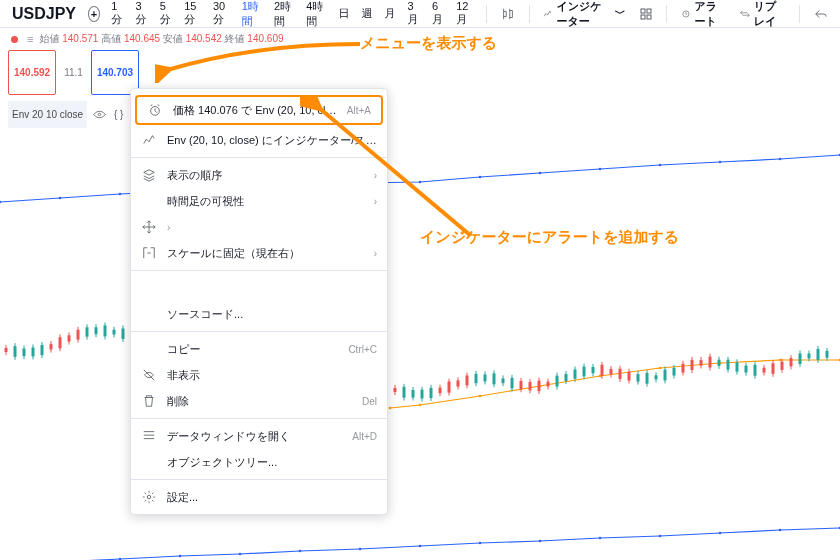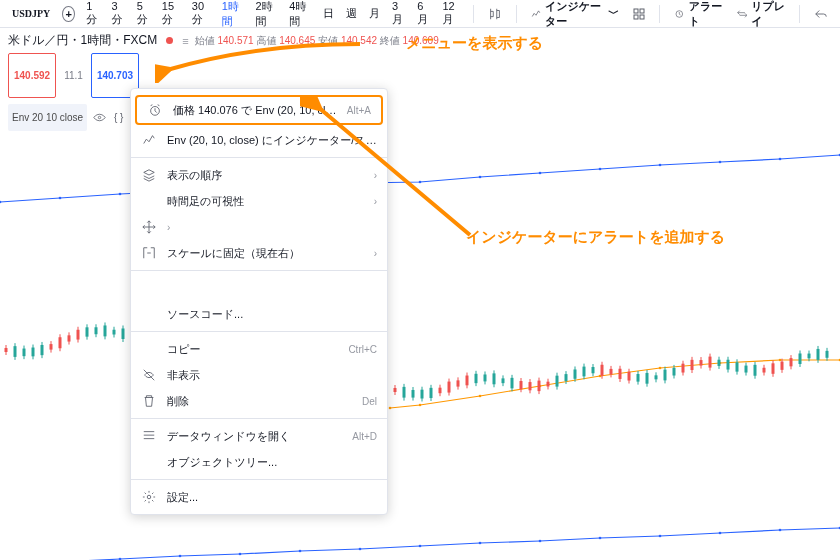--- a/index.html
+++ b/index.html
@@ -1,18 +1,18 @@
 <!DOCTYPE html>
 <html><head>
 <meta charset="utf-8">
 <style>
   * { box-sizing: border-box; margin: 0; padding: 0; font-family: -apple-system, "Segoe UI", Arial, sans-serif; }
   body { width: 840px; height: 560px; background: #fff; position: relative; overflow: hidden; font-size: 11px; color: #131722; }
   .toolbar { height: 28px; display: flex; align-items: center; gap: 2px; padding: 0 6px; border-bottom: 1px solid #e0e3eb; }
-  .tb-sym { font-weight: 700; font-size: 10px; padding: 0 6px; font-family: Liberation Serif, serif; }
+  .tb-sym { font-weight: 700; font-size: 16px; padding: 0 6px; }
   .tb-plus { width: 16px; height: 16px; border: 1px solid #787b86; border-radius: 50%; display: flex; align-items: center; justify-content: center; font-weight: 700; margin: 0 4px; cursor: pointer; }
   .tb-int { padding: 0 5px; cursor: pointer; color: #131722; font-size: 11px; }
   .tb-int.active { color: #2962ff; }
   .sep { width: 1px; height: 18px; background: #e0e3eb; margin: 0 6px; }
   .tb-ico { display: flex; align-items: center; gap: 4px; padding: 0 6px; cursor: pointer; font-size: 11px; font-weight: bold; }
   .info { display: flex; align-items: center; gap: 6px; padding: 4px 8px; font-size: 11px; }
   .info .title { font-size: 12px; }
   .dot-red { width: 7px; height: 7px; border-radius: 50%; background: #ef5350; margin: 0 3px; }
   .ohlc { color: #787b86; font-size: 10px; }
   .ohlc b { color: #ef5350; font-weight: 400; }
@@ -23,21 +23,21 @@
   .indbar .hl { border: 2px solid #ff8c00; border-radius: 4px; padding: 0 2px; }
   .indbar .ic { width: 13px; height: 13px; display: inline-flex; align-items: center; justify-content: center; color: #5d606b; }
   .menu { position: absolute; left: 130px; top: 88px; width: 258px; background: #fff; border: 1px solid #e0e3eb; border-radius: 4px; box-shadow: 0 2px 12px rgba(0,0,0,.18); z-index: 20; padding: 4px 0; }
   .mi { display: flex; align-items: center; gap: 10px; padding: 5px 10px; cursor: pointer; font-size: 11px; color: #131722; }
   .mi.hl { border: 2px solid #ff8c00; border-radius: 4px; margin: 2px 4px; }
   .mi .ic { width: 16px; height: 16px; flex: none; color: #5d606b; display: flex; align-items: center; justify-content: center; }
   .mi .lab { flex: 1; white-space: nowrap; overflow: hidden; text-overflow: ellipsis; }
   .mi .sc { color: #9598a1; font-size: 10px; }
   .mi .ar { color: #9598a1; font-size: 10px; }
   .mdiv { height: 1px; background: #e0e3eb; margin: 4px 0; }
-  .annot { position: absolute; color: #ff8c00; font-weight: 700; font-size: 15px; z-index: 30; pointer-events: none; margin-left: 46px; }
+  .annot { position: absolute; color: #ff8c00; font-weight: 700; font-size: 15px; z-index: 30; pointer-events: none; }
   svg.chart { position: absolute; left: 0; top: 70px; width: 840px; height: 490px; z-index: 1; }
   svg.arrow { position: absolute; z-index: 25; pointer-events: none; }
 </style>
 </head>
 <body>
 
 <div class="toolbar">
   <span class="tb-sym">USDJPY</span>
   <span class="tb-plus">+</span>
   <span class="tb-int">1分</span>
@@ -88,21 +88,20 @@
     </span>
   <span class="sep"></span>
   <span class="tb-ico">
       <svg width="14" height="14" viewBox="0 0 16 16">
         <path d="M6 4L2 8l4 4M2 8h9a3 3 0 013 3" stroke="#5d606b" fill="none"></path>
       </svg>
     </span>
 </div>
 
 <div class="info">
-  <span class="title">米ドル／円・1時間・FXCM</span>
   <span class="dot-red"></span>
   <span style="color:#9598a1">≡</span>
   <span class="ohlc">
     <span>始値</span> <b>140.571</b>
     <span>高値</span> <b>140.645</b>
     <span>安値</span> <b>140.542</b>
     <span>終値</span> <b>140.609</b>
   </span>
 </div>
 <div class="info" style="gap:8px;padding-top:0">

